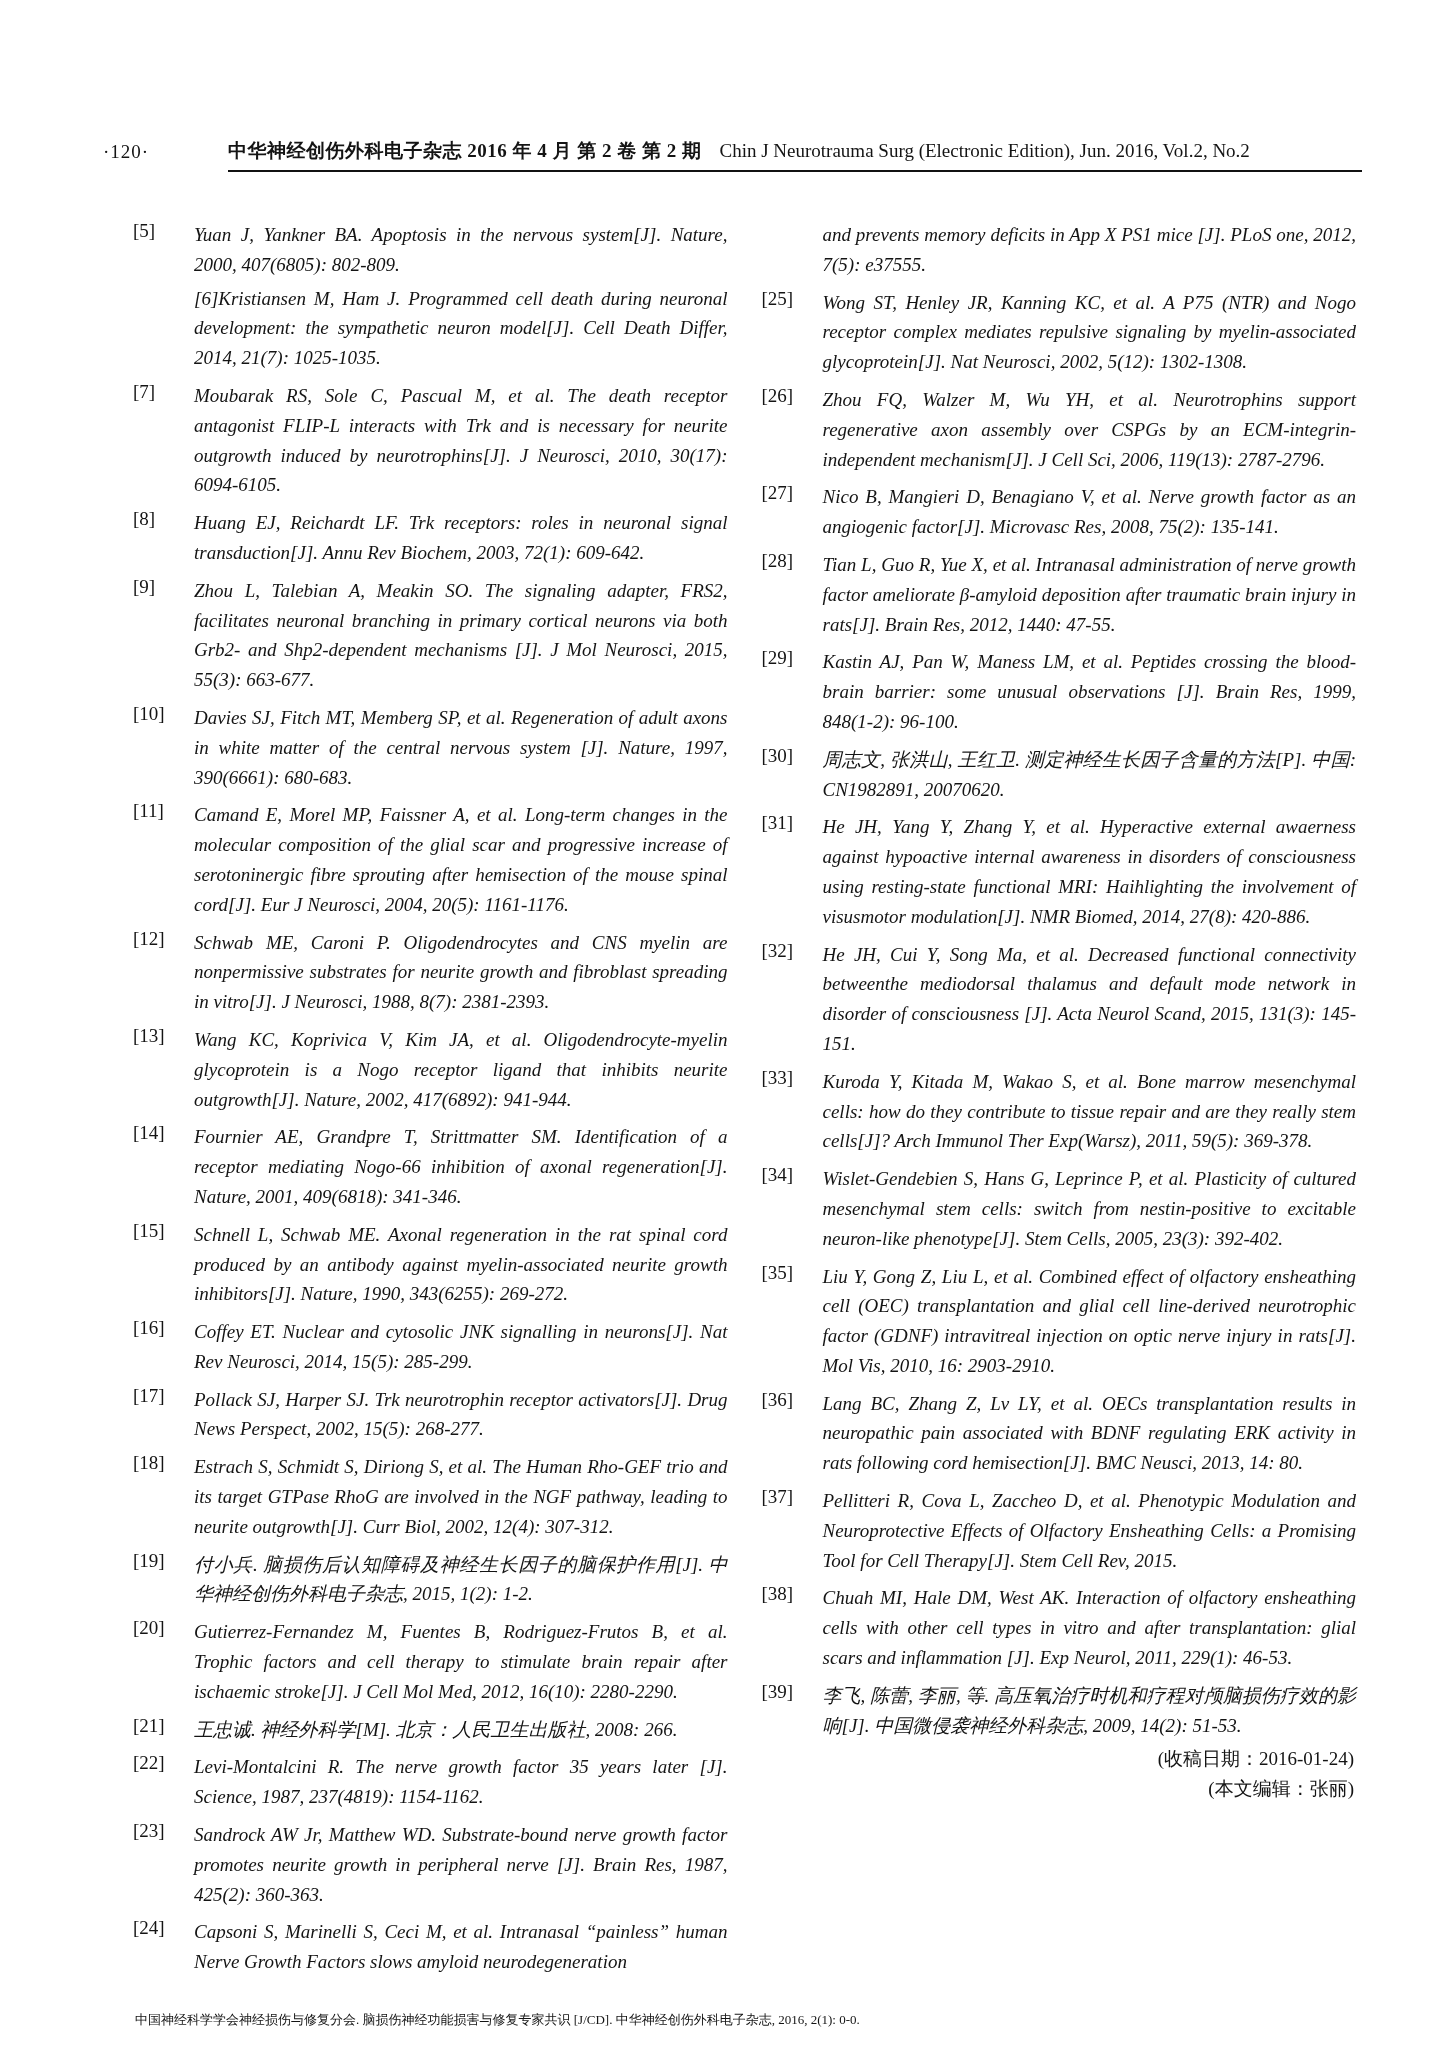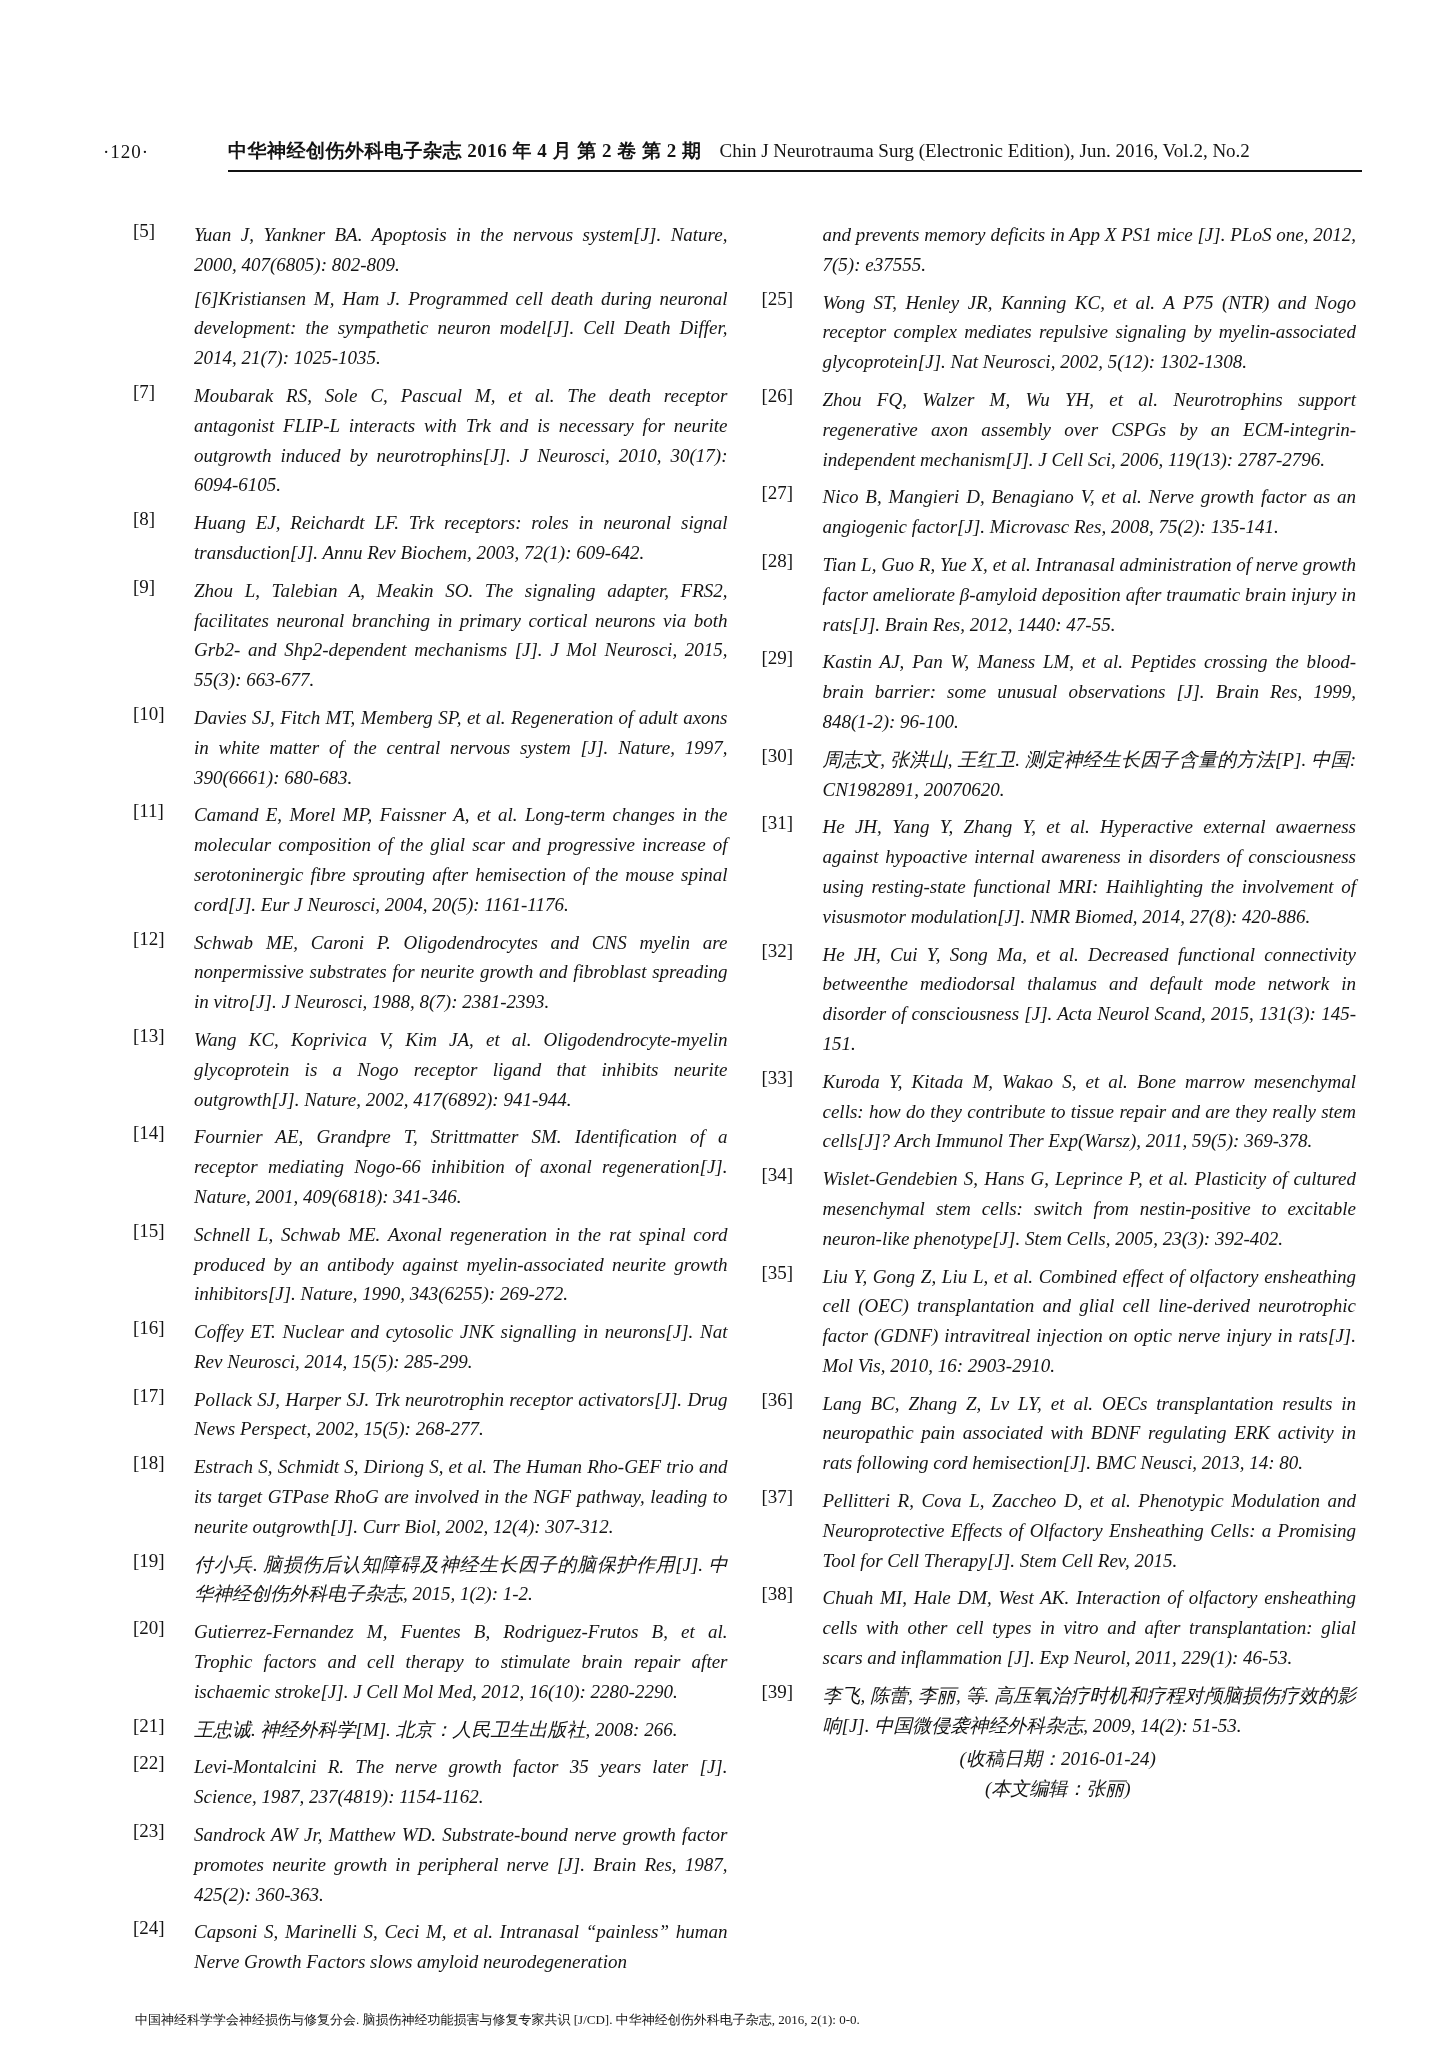--- a/index.html
+++ b/index.html
@@ -53,23 +53,22 @@
     flex-shrink: 0;
   }
   .ref-body { flex: 1; min-width: 0; }
   .ref-body p {
     margin: 4px;
     text-align: justify;
     text-justify: inter-word;
     font-style: italic;
   }
   .ref-meta {
-    text-align: center;
+    text-align: right;
     padding-right: 6px;
-    font-style: italic;
   }
   
   .footer {
     padding: 0 100px 0 103px;
     margin-top: 16px;
     font-size: 13px;
     line-height: 46px;
   }
   .footer p {
     margin: 0;

